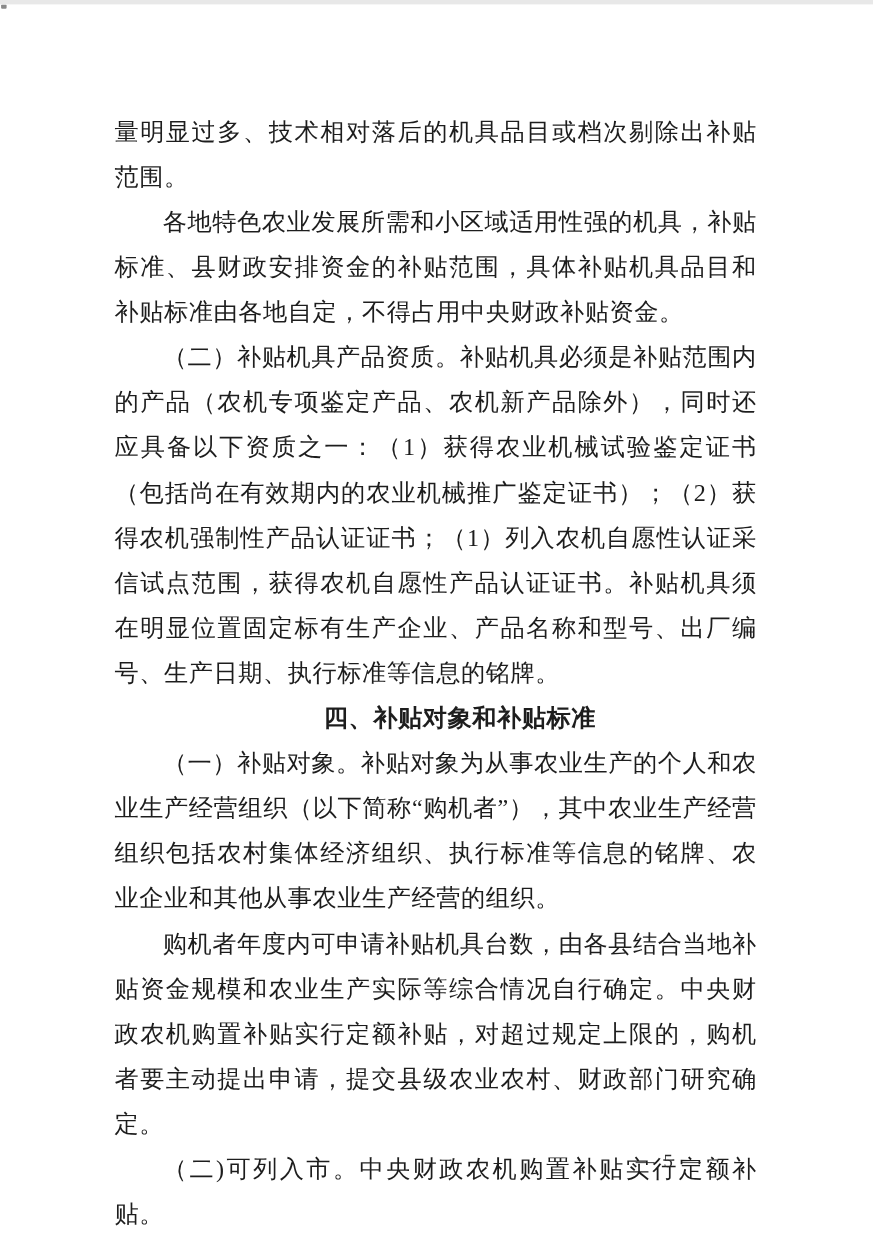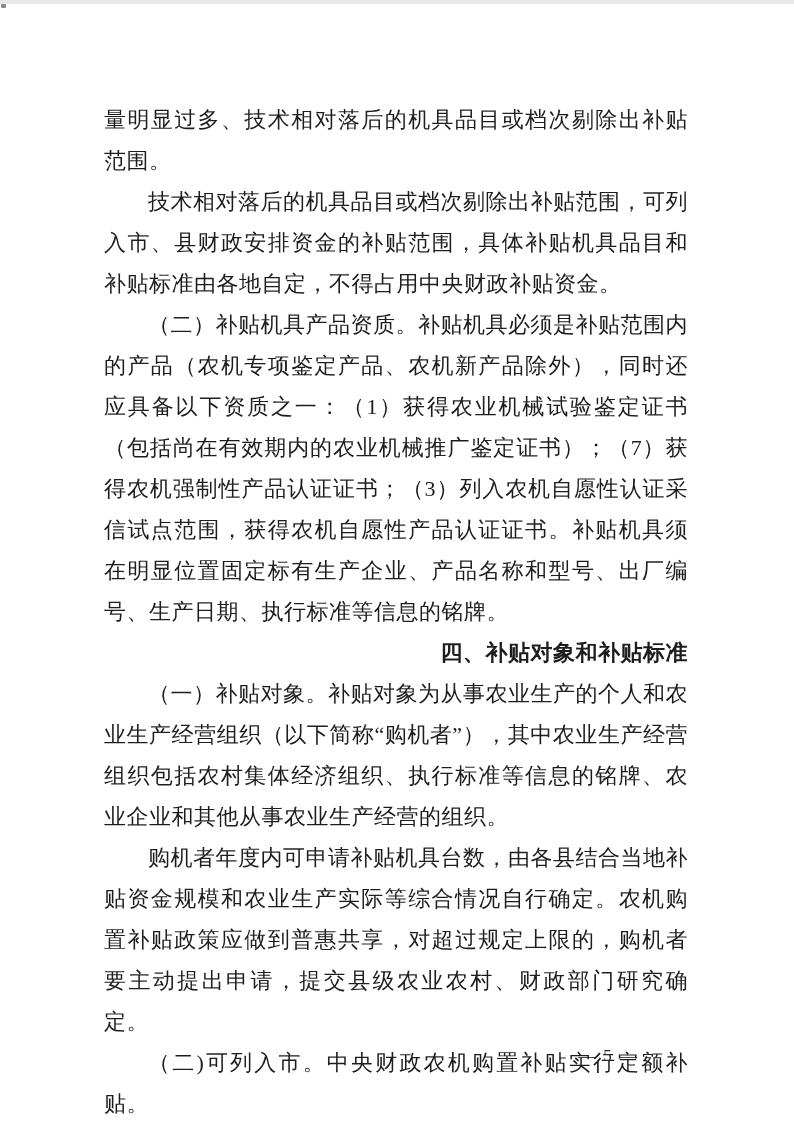--- a/index.html
+++ b/index.html
@@ -40,43 +40,43 @@
     letter-spacing: 0.5px;
     text-align: justify;
     text-justify: inter-character;
   }
   .content p.indent {
     text-indent: 2em;
   }
   .content p.heading {
     font-family: "Liberation Sans", "DejaVu Sans", sans-serif;
     font-weight: 700;
-    text-align: right;
+    text-align: center;
   }
   .page-number {
     position: absolute;
     top: 1041px;
     left: 578px;
     font-size: 17px;
     line-height: 22px;
     letter-spacing: 2px;
     color: #2a2a2a;
     font-family: "Liberation Serif", "DejaVu Serif", serif;
   }
 </style>
 </head>
 <body>
 
 <div class="page" style="background: rgb(255, 255, 255); color: rgb(29, 29, 29);">
   <div class="scan-artifact"></div>
 
   <div class="content">
       <p class="body">量明显过多、技术相对落后的机具品目或档次剔除出补贴范围。</p>
-      <p class="body indent">技术相对落后的机具品目或档次剔除出补贴范围，可列入市、县财政安排资金的补贴范围，具体补贴机具品目和补贴标准由各地自定，不得占用中央财政补贴资金。</p>
-      <p class="body indent">（二）补贴机具产品资质。补贴机具必须是补贴范围内的产品（农机专项鉴定产品、农机新产品除外），同时还应具备以下资质之一：（1）获得农业机械试验鉴定证书（包括尚在有效期内的农业机械推广鉴定证书）；（7）获得农机强制性产品认证证书；（3）列入农机自愿性认证采信试点范围，获得农机自愿性产品认证证书。补贴机具须在明显位置固定标有生产企业、产品名称和型号、出厂编号、生产日期、执行标准等信息的铭牌。</p>
+      <p class="body indent">各地特色农业发展所需和小区域适用性强的机具，补贴标准、县财政安排资金的补贴范围，具体补贴机具品目和补贴标准由各地自定，不得占用中央财政补贴资金。</p>
+      <p class="body indent">（二）补贴机具产品资质。补贴机具必须是补贴范围内的产品（农机专项鉴定产品、农机新产品除外），同时还应具备以下资质之一：（1）获得农业机械试验鉴定证书（包括尚在有效期内的农业机械推广鉴定证书）；（2）获得农机强制性产品认证证书；（1）列入农机自愿性认证采信试点范围，获得农机自愿性产品认证证书。补贴机具须在明显位置固定标有生产企业、产品名称和型号、出厂编号、生产日期、执行标准等信息的铭牌。</p>
       <p class="heading indent">四、补贴对象和补贴标准</p>
       <p class="body indent">（一）补贴对象。补贴对象为从事农业生产的个人和农业生产经营组织（以下简称“购机者”），其中农业生产经营组织包括农村集体经济组织、执行标准等信息的铭牌、农业企业和其他从事农业生产经营的组织。</p>
-      <p class="body indent">购机者年度内可申请补贴机具台数，由各县结合当地补贴资金规模和农业生产实际等综合情况自行确定。农机购置补贴政策应做到普惠共享，对超过规定上限的，购机者要主动提出申请，提交县级农业农村、财政部门研究确定。</p>
+      <p class="body indent">购机者年度内可申请补贴机具台数，由各县结合当地补贴资金规模和农业生产实际等综合情况自行确定。中央财政农机购置补贴实行定额补贴，对超过规定上限的，购机者要主动提出申请，提交县级农业农村、财政部门研究确定。</p>
       <p class="body indent">（二)可列入市。中央财政农机购置补贴实行定额补贴。</p>
     </div>
 
   <div class="page-number">— 5 —</div>
 </div>
 
 </body></html>

